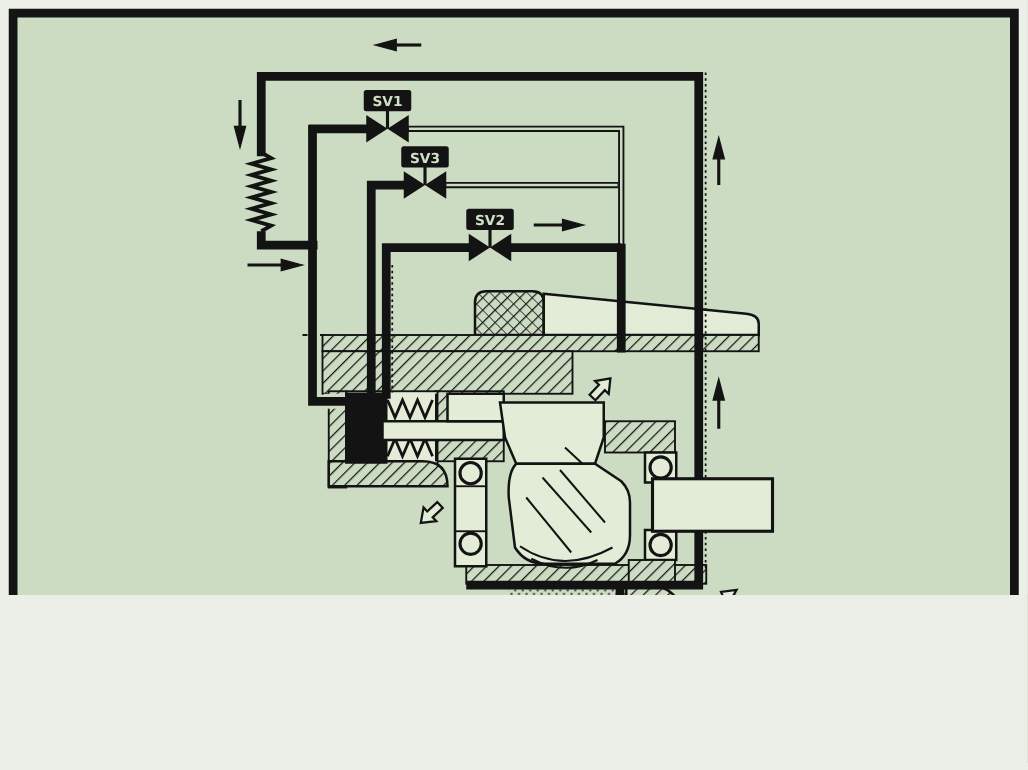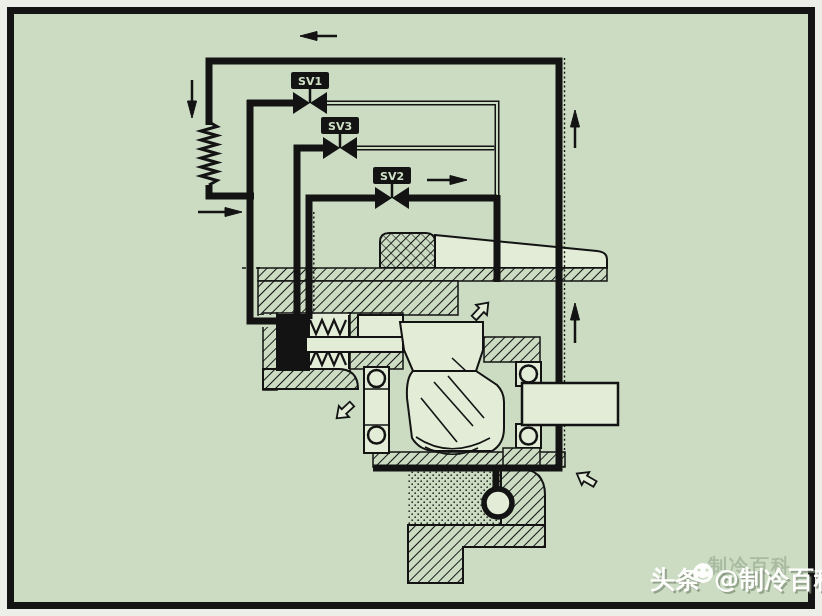--- a/index.html
+++ b/index.html
@@ -1,16 +1,16 @@
 <!DOCTYPE html>
 <html><head>
 <meta charset="utf-8">
 <style>
   html,body{margin:0;padding:0;background:#eceee8;}
-  .stage{position:relative;width:822px;height:616px;overflow:hidden;
+  .stage{position:relative;width:822px;height:476px;overflow:hidden;
          font-family:"DejaVu Sans","Liberation Sans",sans-serif;}
   svg{display:block;}
   text{font-family:"DejaVu Sans","Liberation Sans",sans-serif;}
   .valve-label{font-size:11px;font-weight:bold;fill:#cfe0c6;}
   .wm-main{font-size:25px;font-weight:bold;fill:#fdfdfb;}
   .wm-shadow{font-size:25px;font-weight:bold;fill:#7c8b76;opacity:.7;}
   .wm-ghost{font-size:19px;font-weight:bold;fill:#8fa089;opacity:.55;letter-spacing:2px;}
 </style>
 </head>
 <body>

